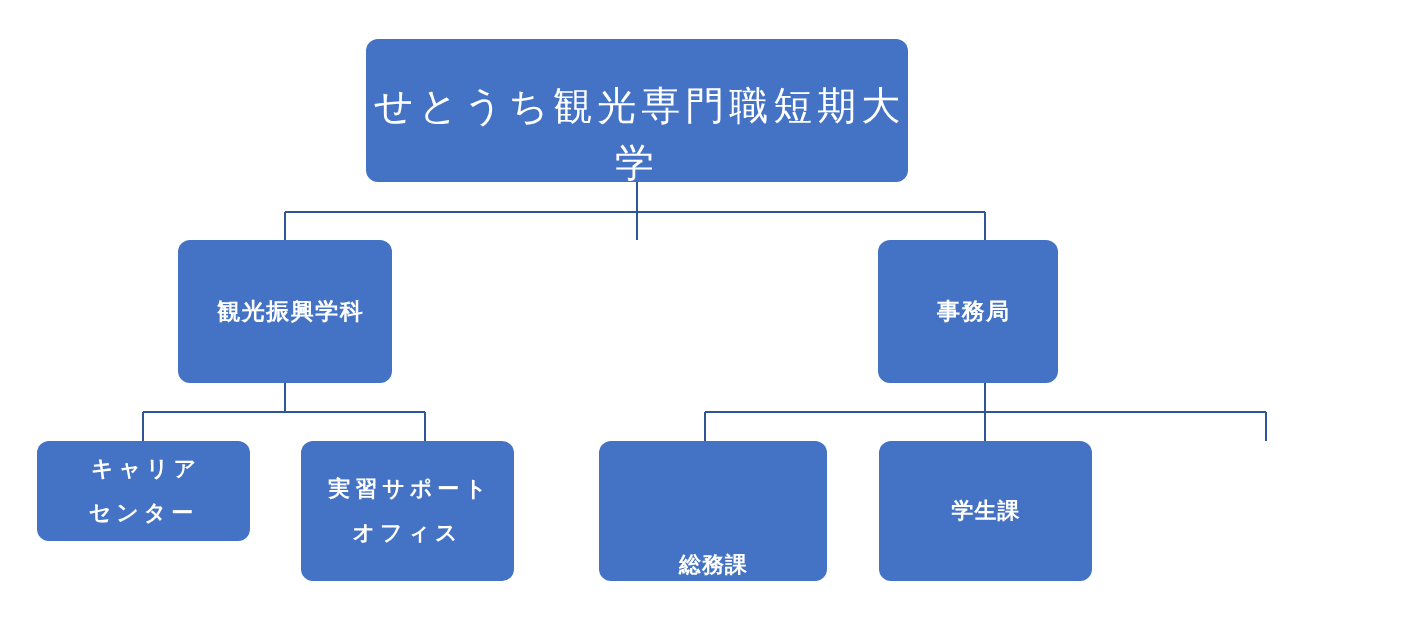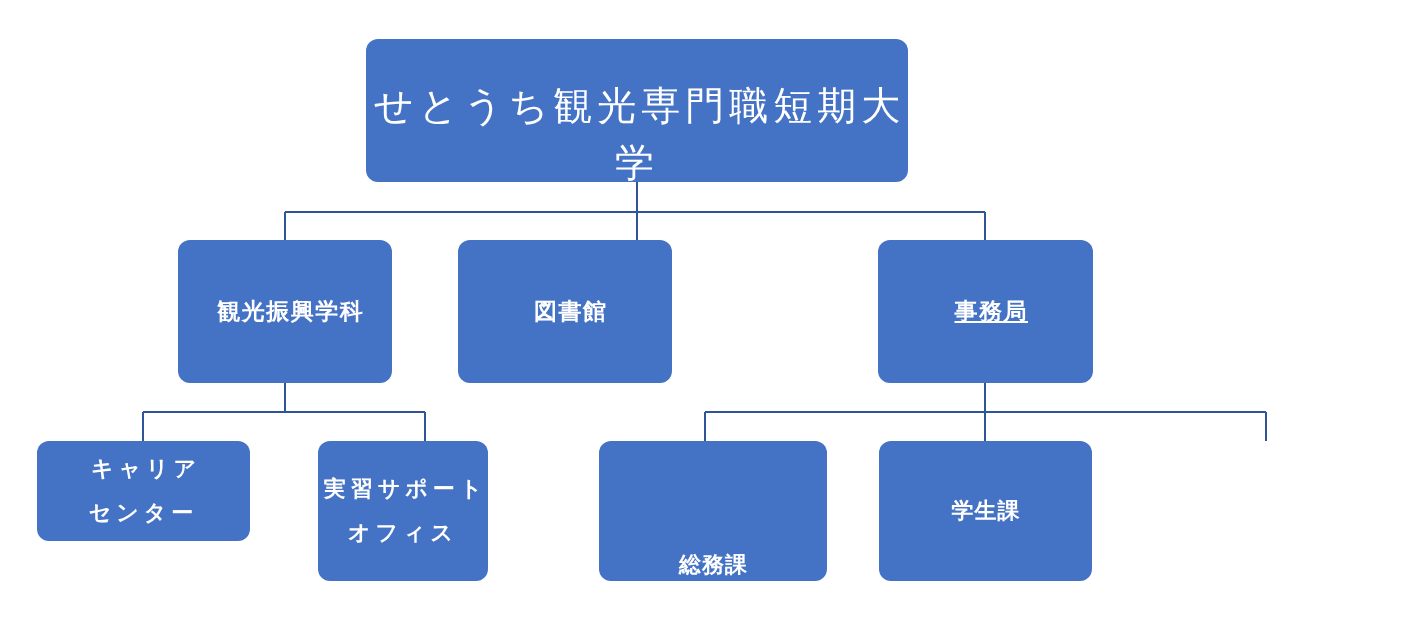--- a/index.html
+++ b/index.html
@@ -102,34 +102,31 @@
   </svg>
 
   <div class="node node--root" style="left:366px; top:39px; width:542px; height:143px;">
     <span class="node-label">せとうち観光専門職短期大学</span>
   </div>
 
   <div class="node node--l2" style="left:178px; top:240px; width:214px; height:143px;">
     <span class="node-label">観光振興学科</span>
   </div>
 
-  <div class="node node--l2" style="left:458px; top:240px; width:214px; height:143px;">
-    <span class="node-label">図書館</span>
-  </div>
 
-  <div class="node node--l2" style="left:878px; top:240px; width:215px; height:143px;text-decoration:underline;">
+  <div class="node node--l2" style="left:878px; top:240px; width:180px; height:143px;">
     <span class="node-label">事務局</span>
   </div>
 
   <div class="node node--l3 node--twoline" style="left:37px; top:441px; width:213px; height:100px;">
     <span class="node-label">キャリア
 センター</span>
   </div>
 
-  <div class="node node--l3 node--twoline" style="left:318px; top:441px; width:170px; height:140px;">
+  <div class="node node--l3 node--twoline" style="left:301px; top:441px; width:213px; height:140px;">
     <span class="node-label">実習サポート
 オフィス</span>
   </div>
 
   <div class="node node--l3" style="left:599px; top:441px; width:228px; height:140px;align-items:flex-end;">
     <span class="node-label">総務課</span>
   </div>
 
   <div class="node node--l3" style="left:879px; top:441px; width:213px; height:140px;">
     <span class="node-label">学生課</span>

